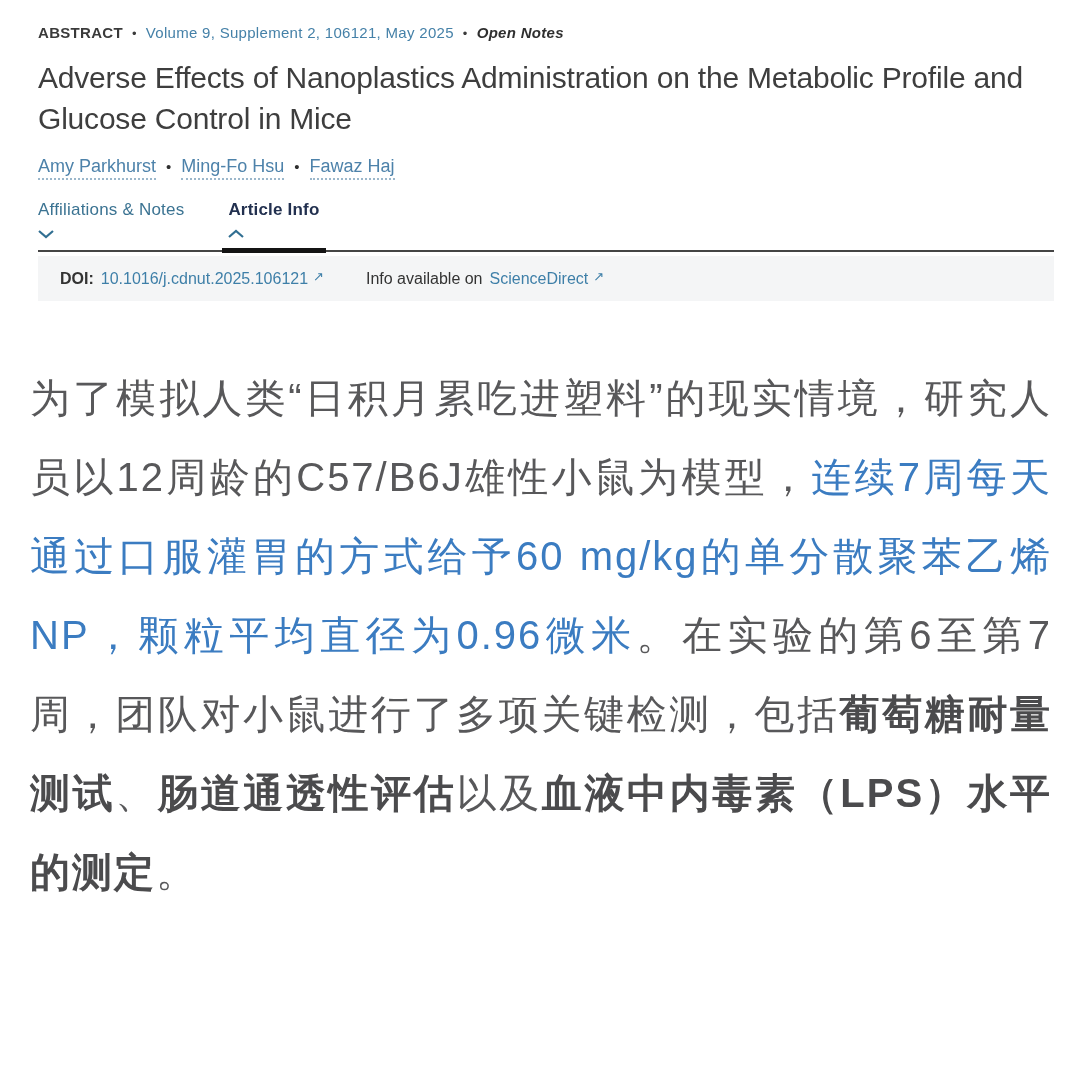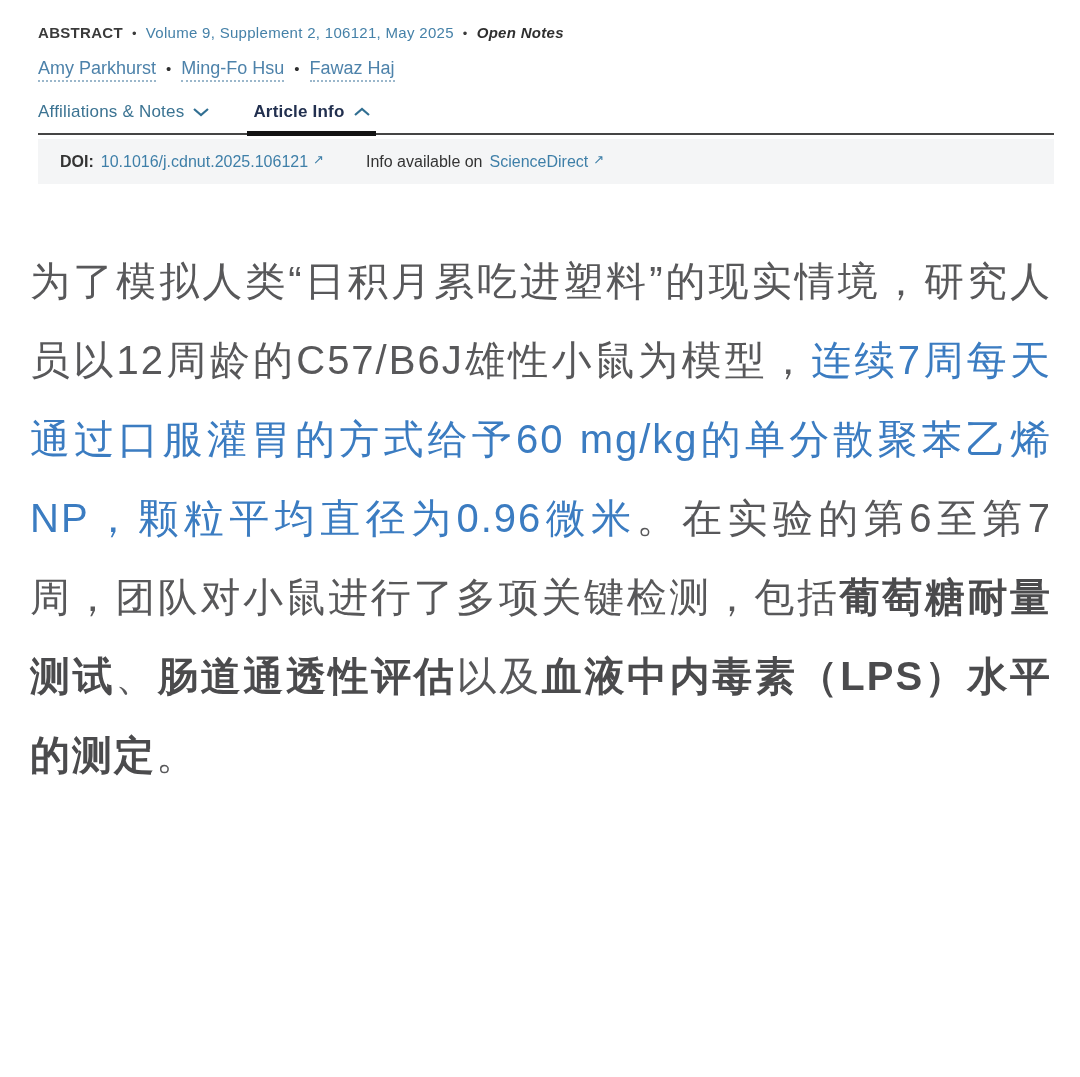--- a/index.html
+++ b/index.html
@@ -60,26 +60,26 @@
 
   .tabs {
     margin-top: 20px;
     display: flex;
     gap: 44px;
     border-bottom: 2px solid #454545;
     width: 1016px;
   }
   .tab {
     display: flex;
-    align-items: center;
     gap: 9px;
     font-size: 17px;
     padding-bottom: 11px;
     cursor: pointer;
     position: relative;
+    flex-direction: column;
   }
   .tab .tab-label { letter-spacing: 0.2px; }
   .tab.inactive .tab-label { color: #3b7392; }
   .tab.active .tab-label { color: #22304f; font-weight: 600; }
   .tab.active::after {
     content: "";
     position: absolute;
     left: -6px; right: -6px; bottom: -3px;
     height: 5px;
     background: #141414;
@@ -145,20 +145,21 @@
   <header class="journal-header">
 
     <div class="meta-line">
       <span class="abstract">ABSTRACT</span>
       <span class="dot">•</span>
       <a class="volume-link">Volume 9, Supplement 2, 106121, May 2025</a>
       <span class="dot">•</span>
       <span class="open-access">Open Notes</span>
     </div>
 
+    <h1 class="article-title">Adverse Effects of Nanoplastics Administration on the Metabolic Profile and Glucose Control in Mice</h1>
 
     <div class="authors">
       <a class="author-link">Amy Parkhurst</a>
       <span class="bullet">•</span>
       <a class="author-link">Ming-Fo Hsu</a>
       <span class="bullet">•</span>
       <a class="author-link">Fawaz Haj</a>
     </div>
 
     <nav class="tabs">

